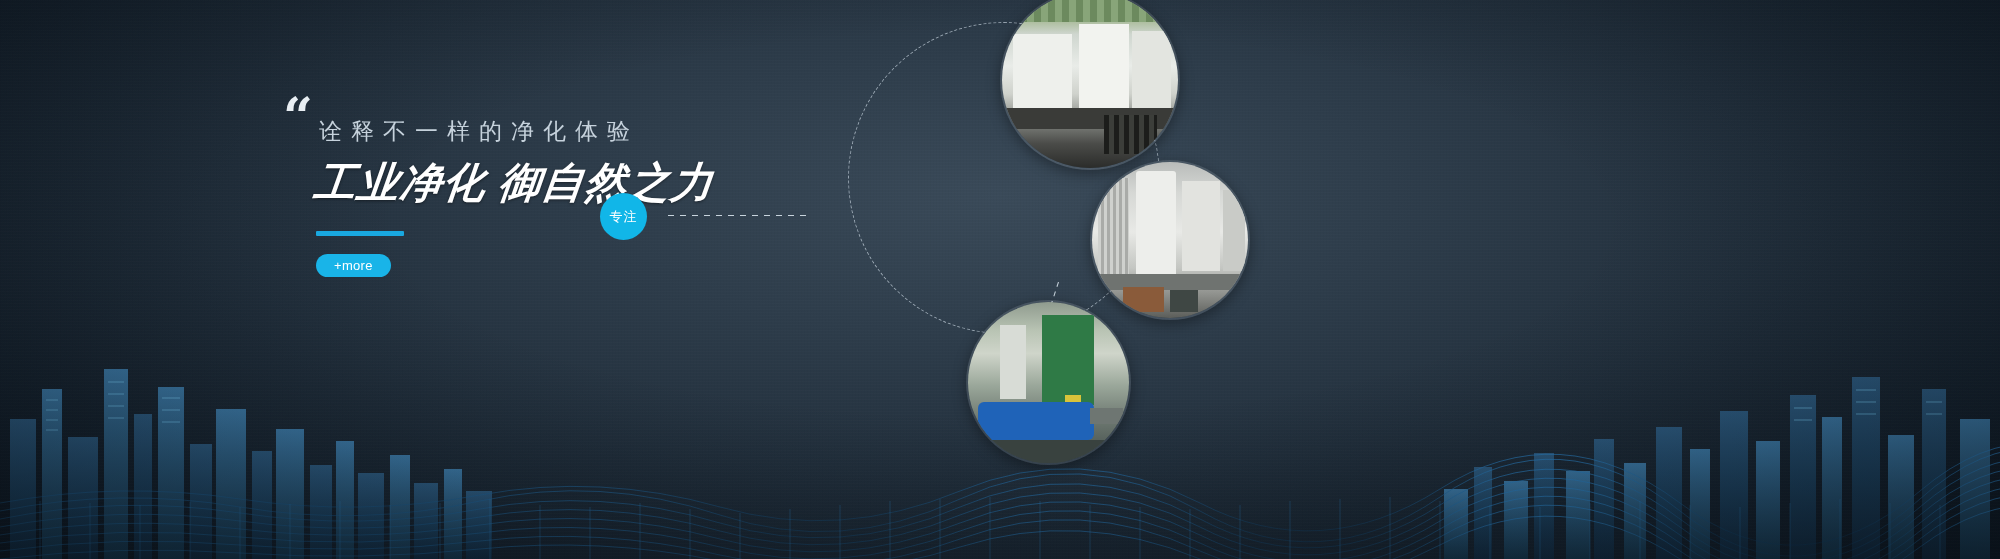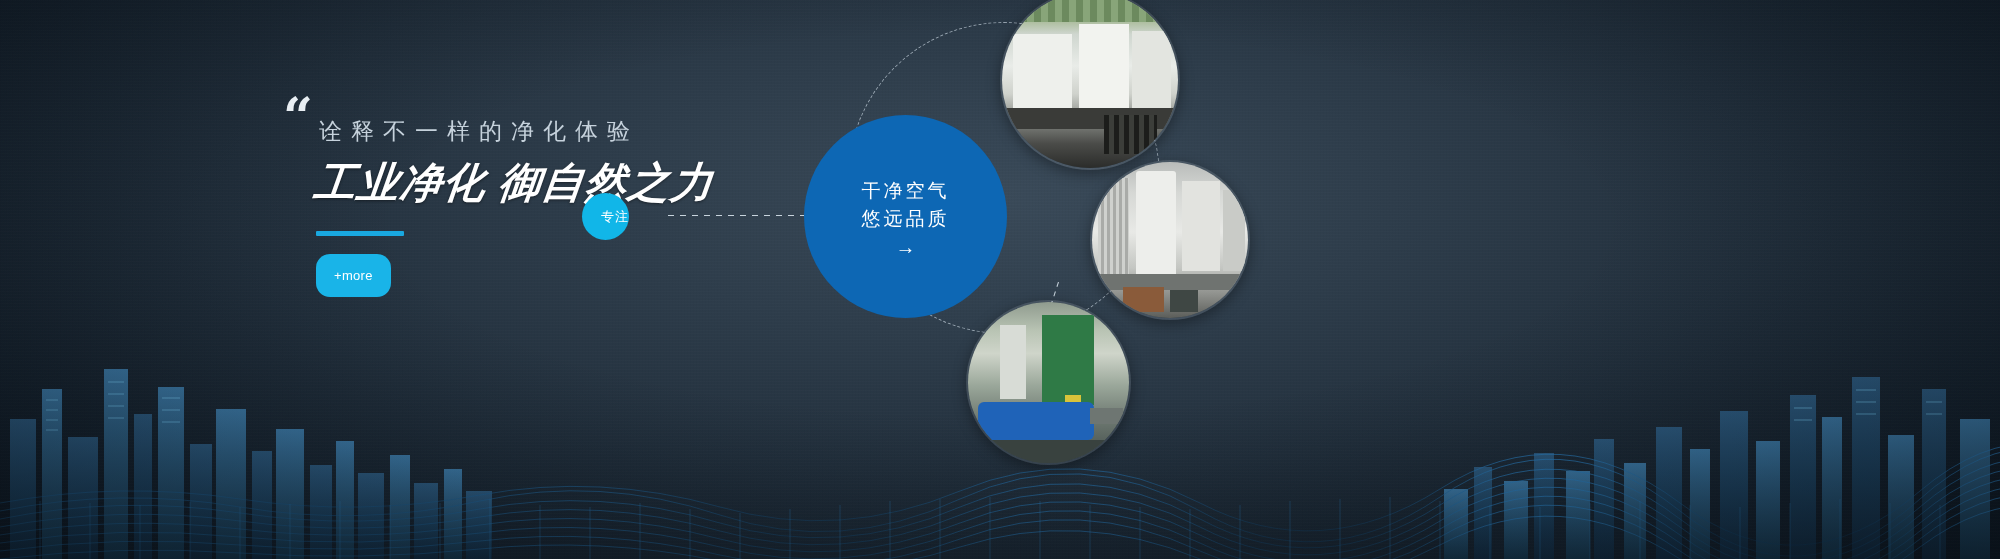--- a/index.html
+++ b/index.html
@@ -54,32 +54,32 @@
     margin-left:33px; margin-top:20px;
     width:88px; height:5px; background:#19a8e0; border-radius:1px;
   }
   .body-text {
     margin-left:33px; margin-top:18px;
     font-size:15px; line-height:23px; color:#c9d6e0; letter-spacing:.4px;
     white-space:nowrap;
   }
   .more-btn {
     margin-left:33px; margin-top:18px;
-    display:inline-block; padding:14px 18px;
+    display:inline-block; padding:4px 18px;
     background:#19b4e8; color:#ffffff; font-size:13px;
     border-radius:14px; border:none; cursor:pointer;
     letter-spacing:.3px;
   }
 
   
   #focus-badge {
-    position:absolute; left:582px; top:193px;
+    position:absolute; left:600px; top:193px;
     width:47px; height:47px; border-radius:50%;
     background:#11b6e8;
-    display:flex; align-items:center; justify-content:flex-end;
+    display:flex; align-items:center; justify-content:center;
     color:#fff; font-size:13px; letter-spacing:1px;
   }
   #dash-line {
     position:absolute; left:668px; top:215px;
     width:138px; height:1px;
     background-image:linear-gradient(to right,#c8d4dd 0 6px, transparent 6px 12px);
     background-size:12px 1px;
   }
   #main-circle {
     position:absolute; left:804px; top:115px;
@@ -307,25 +307,20 @@
     <div class="more-btn">+more</div>
   </div>
 
   <div id="focus-badge">
     <span>专注</span>
   </div>
   <div id="dash-line"></div>
 
   <div id="orbit"></div>
 
-  <div id="main-circle">
-    <div class="l1">干净空气</div>
-    <div class="l2">悠远品质</div>
-    <div class="arrow">→</div>
-  </div>
 
   <div class="photo-link">
     <div id="link-a"></div>
   </div>
 
   <div class="photo" id="photo1">
     <div class="ph-inner">
       <div id="p1a"></div>
       <div id="p1f"></div>
       <div id="p1b"></div>

